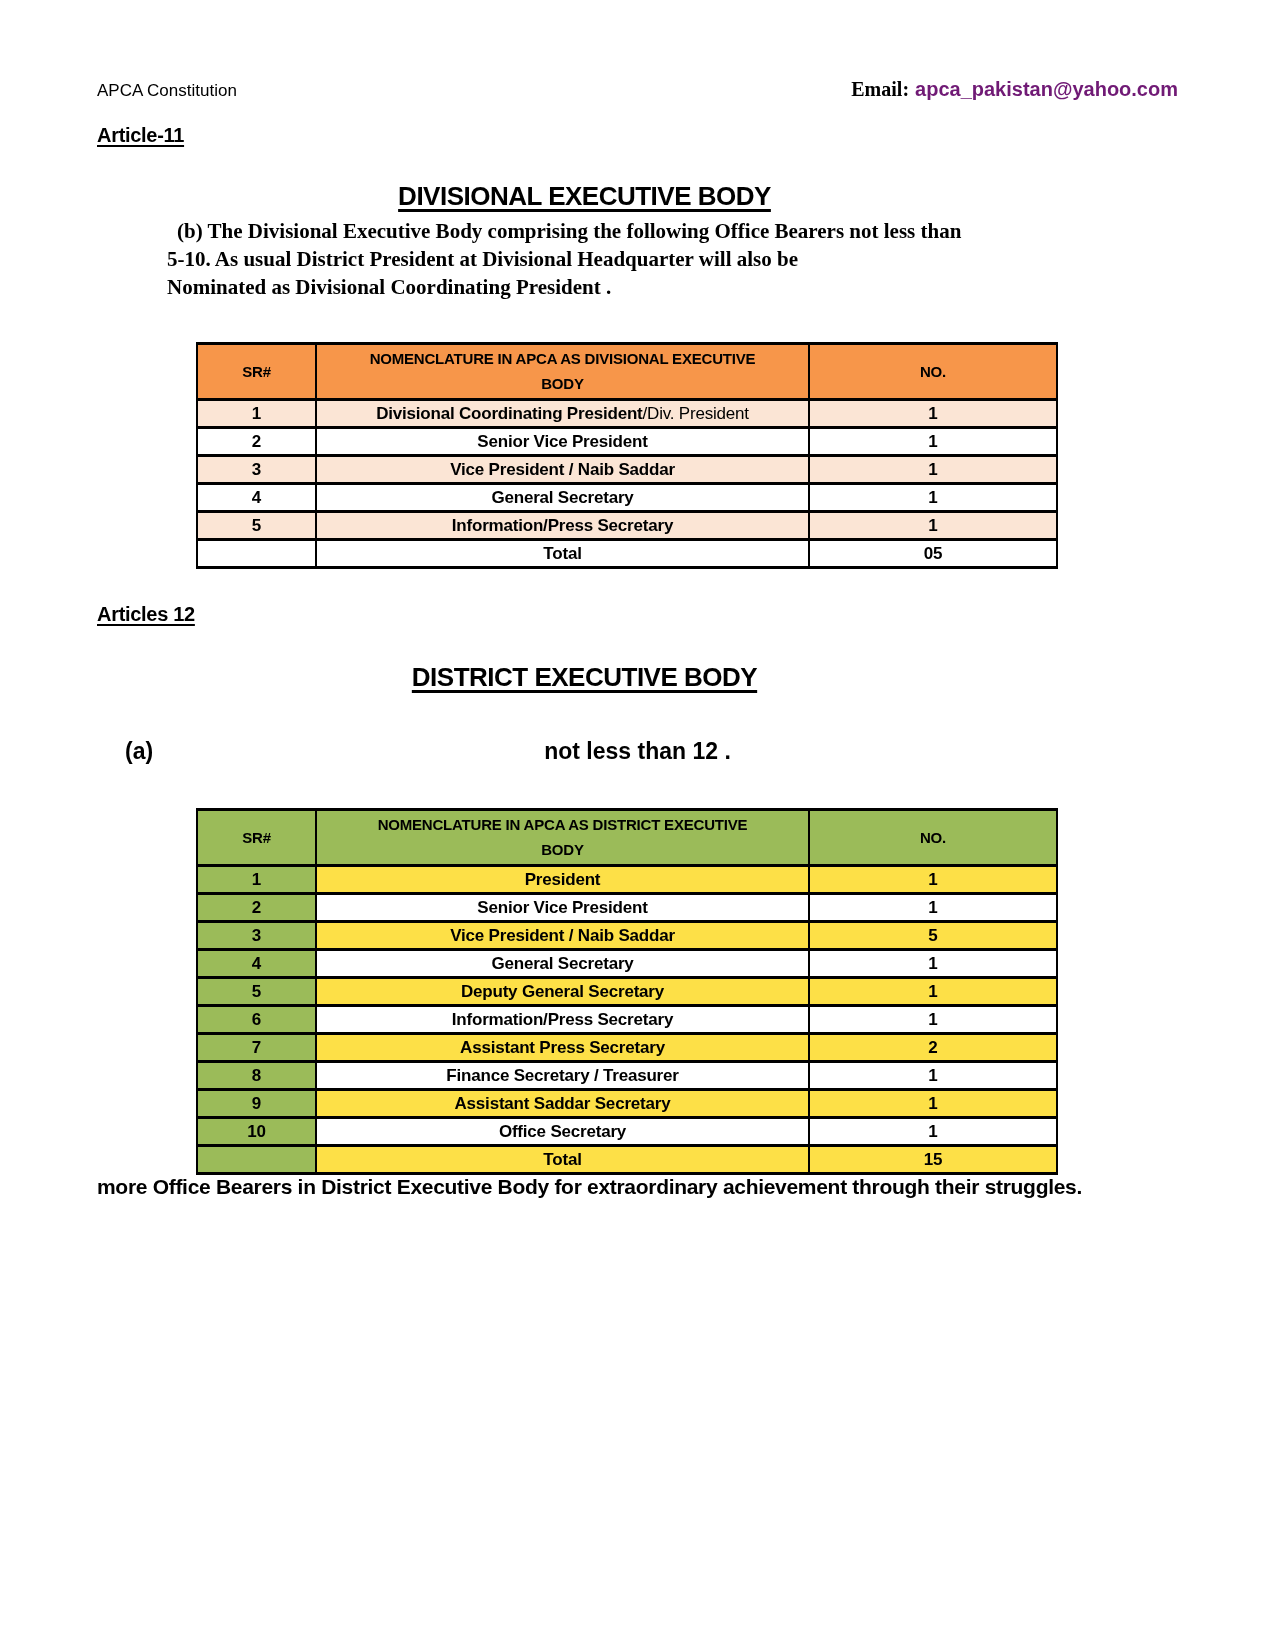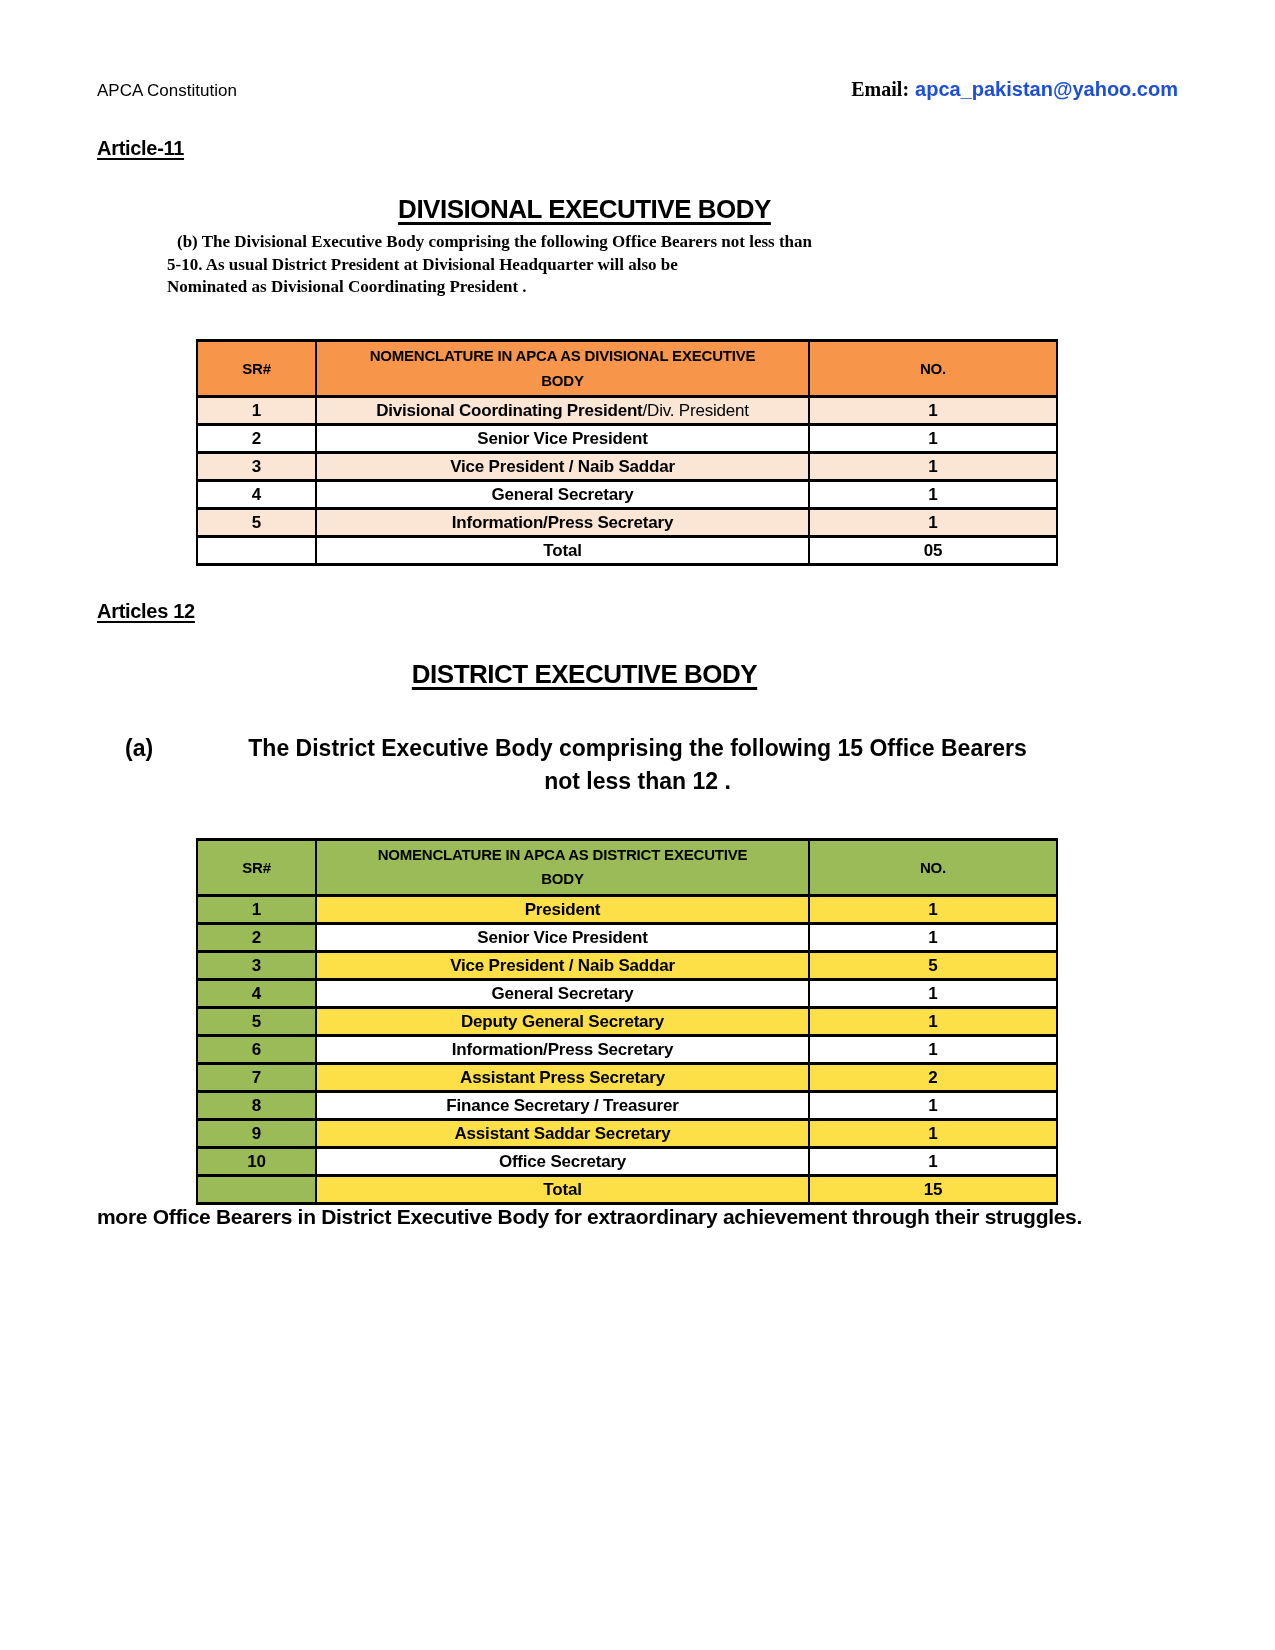--- a/index.html
+++ b/index.html
@@ -15,27 +15,27 @@
   }
   .content { padding: 78px 97px 0 97px; }
 
   
   .doc-header { display: flex; justify-content: space-between; align-items: baseline; }
   .doc-header .left { font-size: 17px; font-weight: 400; }
   .doc-header .right { font-family: "Liberation Serif", serif; font-weight: 700; font-size: 20px; }
   .doc-header .email-addr {
     font-family: "Liberation Sans", sans-serif;
     font-weight: 700;
-    color: #1d4ed8;
+    color: #701a75;
     text-decoration: none;
     margin-left: 6px;
   }
 
   .article-heading {
-    margin-top: 36px;
+    margin-top: 23px;
     font-size: 20px;
     font-weight: 700;
     letter-spacing: -0.3px;
     text-decoration: underline;
     text-decoration-thickness: 2px;
     text-underline-offset: 3px;
   }
 
   .section-title {
     margin-top: 34px;
@@ -50,21 +50,21 @@
     text-decoration-thickness: 2.5px;
     text-underline-offset: 4px;
   }
 
   
   .para-b {
     margin: 6px 0 0 70px;
     width: 1005px;
     font-family: "Liberation Serif", serif;
     font-weight: 700;
-    font-size: 17px;
+    font-size: 21px;
     line-height: 1.33;
   }
   .para-b .line1 { text-indent: 10px; }
 
   
   table.body-table {
     margin-left: 99px;
     margin-top: 40px;
     width: 860px;
     border-collapse: collapse;
@@ -190,21 +190,20 @@
     </table>
 
     <div class="article-heading" style="margin-top: 34px;">Articles 12</div>
 
     <div class="section-title" style="margin-top: 36px; text-align: center;">
       <span>DISTRICT EXECUTIVE BODY</span>
     </div>
 
     <div class="para-a">
       <span class="label-a">(a)</span>
-      <div>The District Executive Body comprising the following 15 Office Bearers</div>
       <div>not less than 12 .</div>
     </div>
 
     <table class="body-table t-dist">
       <colgroup>
           <col class="c-sr">
           <col class="c-name">
           <col class="c-no">
         </colgroup>
       <thead>

